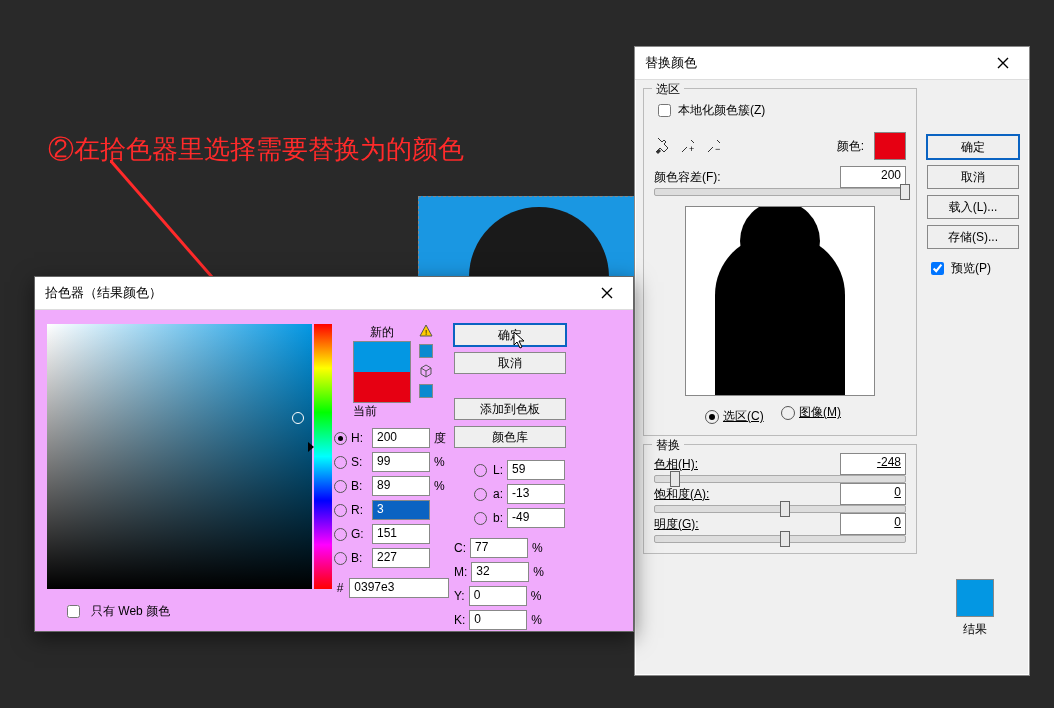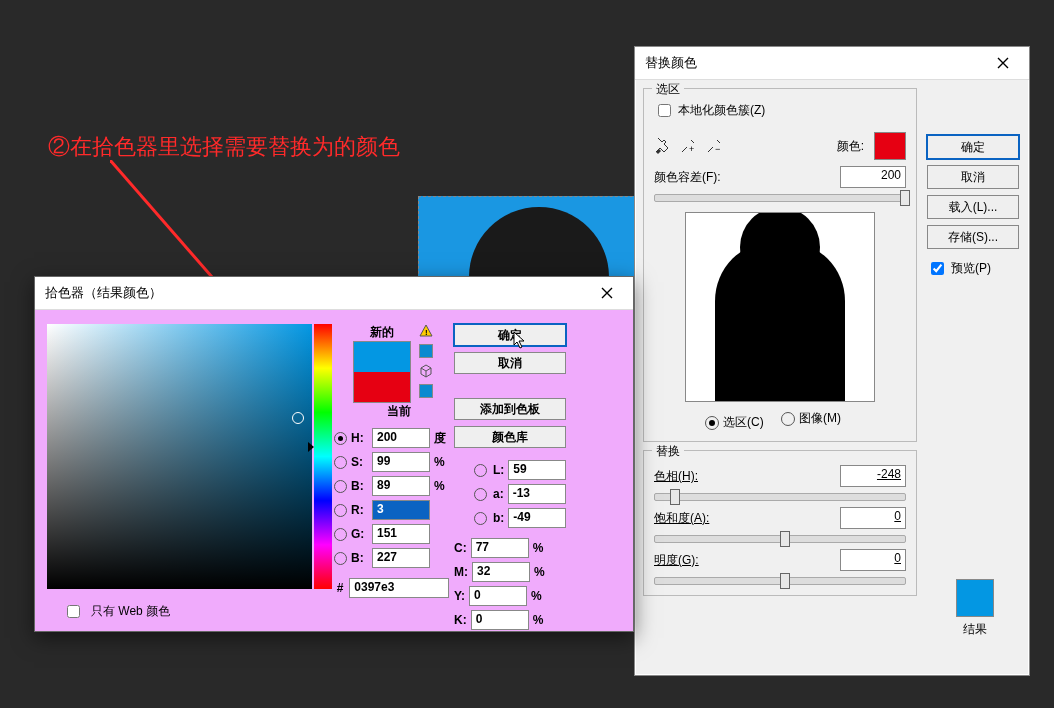--- a/index.html
+++ b/index.html
@@ -9,21 +9,21 @@
     font-size: 12px;
     color: #000;
     position: relative;
     width: 1054px;
     height: 708px;
     overflow: hidden;
   }
   .annotation {
     position: absolute;
     color: #ff2a2a;
-    font-size: 22px;
+    font-size: 26px;
     font-weight: 500;
   }
   
   svg.arrow { position: absolute; pointer-events: none; }
 
   
   .dlg {
     position: absolute;
     background: #f0f0f0;
     border: 1px solid #888;
@@ -54,54 +54,54 @@
     top: -8px; left: 8px;
     background: #f0f0f0;
     padding: 0 4px;
     font-size: 12px;
   }
   .chk { display: inline-flex; align-items: center; gap: 4px; margin: 4px 0; }
   .chk input { width: 13px; height: 13px; }
   .eyedrops { display: flex; gap: 10px; align-items: center; margin: 8px 0 6px; }
   .eyedrop-icon { width: 16px; height: 16px; }
   .swatch { width: 30px; height: 26px; border: 1px solid #888; }
-  .row { display: flex; align-items: center; gap: 8px; margin: 6px 0; }
+  .row { display: flex; align-items: center; gap: 8px; margin: 0 0; }
   .num {
     width: 56px; height: 18px;
     border: 1px solid #888; background: #fff;
     text-align: right; padding: 1px 4px; font-size: 12px;
   }
   .slider {
     position: relative; height: 6px; background: #ddd;
     border: 1px solid #aaa; border-radius: 2px;
     flex: 1;
   }
   .slider .thumb {
     position: absolute; top: -5px; width: 8px; height: 14px;
     background: #e8e8e8; border: 1px solid #666;
   }
-  .radio { display: inline-flex; align-items: center; gap: 4px; margin-right: 14px; }
+  .radio { display: inline-flex; align-items: center; gap: 4px; margin-right: 14px; text-decoration: underline; }
   .radio .dot { width: 12px; height: 12px; border: 1px solid #555; border-radius: 50%; display:inline-flex;align-items:center;justify-content:center;}
   .radio .dot.on::after{content:"";width:6px;height:6px;background:#000;border-radius:50%;}
   .btn-col { position: absolute; right: 10px; top: 88px; width: 92px; display: flex; flex-direction: column; gap: 6px; }
   .btn {
     border: 1px solid #888; background: #efefef;
     height: 22px; display: flex; align-items: center; justify-content: center;
     font-size: 12px;
   }
   .btn.primary { outline: 2px solid #0a63c2; outline-offset: -1px; }
   .preview-box { width: 188px; height: 188px; background:#fff; border:1px solid #888; margin: 10px auto 8px; display:flex;align-items:flex-end;justify-content:center;overflow:hidden;}
   .silhouette { width: 130px; height: 160px; background:#000; border-radius: 60px 60px 0 0; position:relative; }
   .silhouette::before{content:"";position:absolute;top:-34px;left:25px;width:80px;height:80px;background:#000;border-radius:50%;}
   .sidebar-right { position:absolute; right:10px; top:392px; width:88px; text-align:center;}
   .result-swatch{width:36px;height:36px;background:#0397e3;border:1px solid #888;margin:0 auto 4px;}
 
   
   .picker { position:absolute; background:#f0abfc; border:1px solid #666; box-shadow: 0 6px 20px rgba(0,0,0,.5);}
-  .picker .body { display:flex; padding:14px 12px 12px; gap:2px;font-weight:bold; }
+  .picker .body { display:flex; padding:14px 12px 12px; gap:2px; }
   .sv-box { width:265px; height:265px; position:relative; background:
     linear-gradient(to top, #000, rgba(0,0,0,0)),
     linear-gradient(to right, #fff, #0397e3); }
   .sv-box .ring{position:absolute;width:10px;height:10px;border:1px solid #fff;border-radius:50%;right:8px;top:88px;}
   .hue-strip{width:18px;height:265px;background:linear-gradient(to bottom,#f00,#ff0,#0f0,#0ff,#00f,#f0f,#f00);position:relative;}
   .hue-strip .tri{position:absolute;left:-6px;top:118px;width:0;height:0;border-top:5px solid transparent;border-bottom:5px solid transparent;border-left:6px solid #000;}
   .col2{display:flex;flex-direction:column;align-items:center;gap:2px;}
   .ns-label{font-size:12px;}
   .newswatch{width:56px;height:60px;border:1px solid #888;display:flex;flex-direction:column;}
   .newswatch .top{flex:1;background:#0397e3;}
@@ -282,21 +282,21 @@
     </div>
 
     <div class="col2">
       <div class="mid">
         <div>
           <div class="ns-label" style="text-align:center;">新的</div>
           <div class="newswatch">
             <div class="top"></div>
             <div class="bot"></div>
           </div>
-          <div class="ns-label" style="text-align:right;">当前</div>
+          <div class="ns-label" style="text-align:left;">当前</div>
         </div>
         <div class="warn-icons">
           <svg width="14" height="14" viewBox="0 0 14 14">
               <path d="M7 1 L13 12 L1 12 Z" fill="#ffcc00" stroke="#555"></path>
               <text x="6" y="11" font-size="8">!</text>
             </svg>
           <div class="small-sq" style="background:#0a8ad0;"></div>
           <svg width="14" height="14" viewBox="0 0 14 14">
               <path d="M2 4 L7 1 L12 4 L12 10 L7 13 L2 10 Z M2 4 L7 7 L12 4 M7 7 L7 13" fill="none" stroke="#555"></path>
             </svg>

